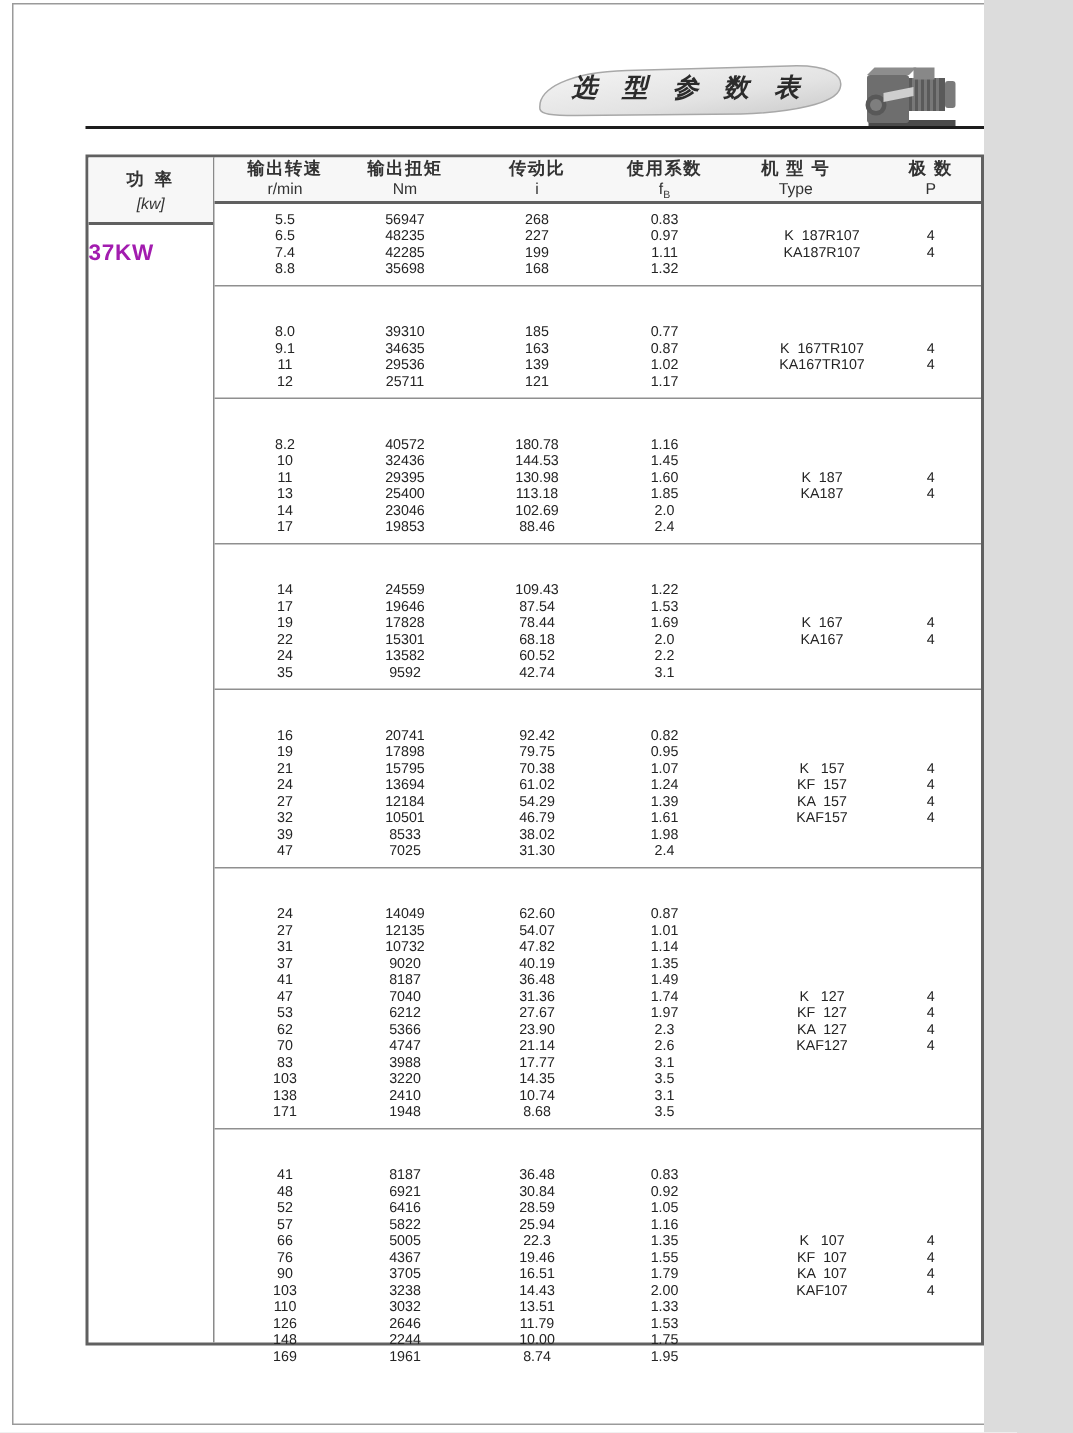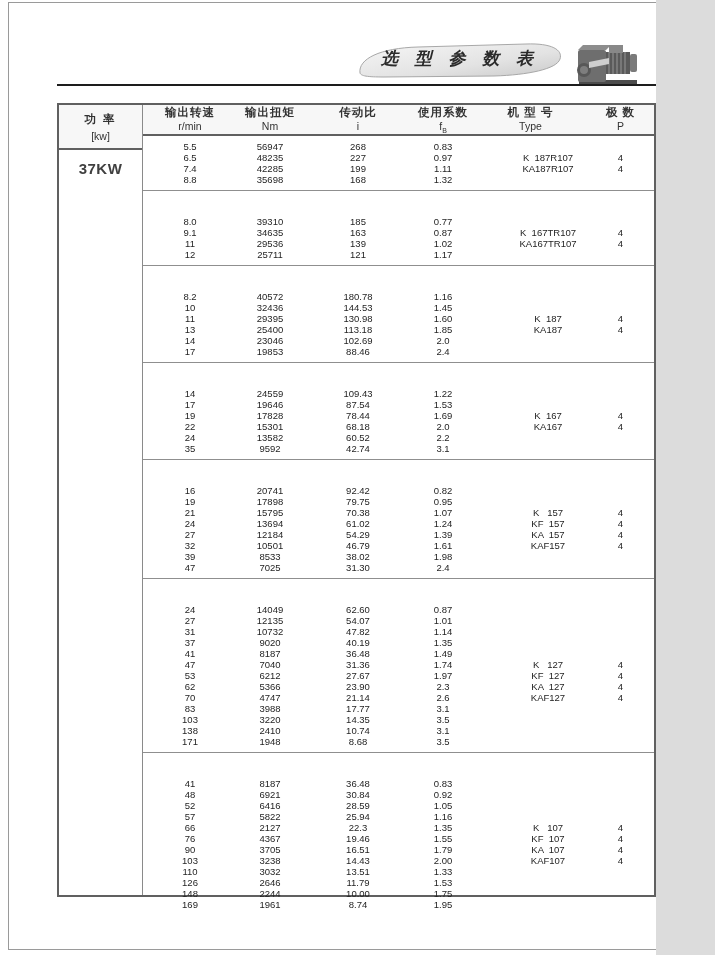--- a/index.html
+++ b/index.html
@@ -18,23 +18,23 @@
   .header-rule { position:absolute; left:57px; top:84px; width:599px; height:2px;
                  background:#1d1d1d; }
 
   
   .sel-table { position:absolute; left:57px; top:103px; width:599px; height:794px;
                border:2px solid #606060; display:flex; background:#fff; }
   .power-col { width:84px; border-right:1px solid #8a8a8a; display:flex; flex-direction:column; }
   .power-head { height:45px; border-bottom:2px solid #606060; background:#f7f7f7;
                 display:flex; flex-direction:column; align-items:center; justify-content:center; gap:3px; }
   .power-head .l1 { font-size:11.5px; font-weight:600; color:#333; letter-spacing:2px; }
-  .power-head .l2 { font-size:10.5px; color:#333; }
-  .power-value { padding-top:10px; text-align:center; font-size:15px; font-weight:bold;
-                 color:#404040; letter-spacing:0.5px; }
+  .power-head .l2 { font-size:10.5px; color:#333;font-style:italic; }
+  .power-value { padding-top:10px; font-size:15px; font-weight:bold;
+                 color:#a21caf; letter-spacing:0.5px; }
 
   .data-col { flex:1; display:flex; flex-direction:column; }
   .head-row { height:45px; border-bottom:2px solid #606060; background:#f7f7f7;
               display:grid; grid-template-columns:94px 66px 110px 60px 115px 65px;
               align-content:center; row-gap:3px; }
   .head-row .cell { text-align:center; }
   .head-row .l1 { font-size:11.5px; font-weight:600; color:#333; letter-spacing:1px; }
   .head-row .l2 { font-size:10.5px; color:#333; }
   .head-row sub { font-size:7px; }
 
@@ -492,21 +492,21 @@
             <div class="row">
     <span class="c-speed">57</span>
     <span class="c-torque">5822</span>
     <span class="c-ratio">25.94</span>
     <span class="c-factor">1.16</span>
     <span class="c-type"></span>
     <span class="c-poles"></span>
   </div>
             <div class="row">
     <span class="c-speed">66</span>
-    <span class="c-torque">2127</span>
+    <span class="c-torque">5005</span>
     <span class="c-ratio">22.3</span>
     <span class="c-factor">1.35</span>
     <span class="c-type">K   107</span>
     <span class="c-poles">4</span>
   </div>
             <div class="row">
     <span class="c-speed">76</span>
     <span class="c-torque">4367</span>
     <span class="c-ratio">19.46</span>
     <span class="c-factor">1.55</span>

